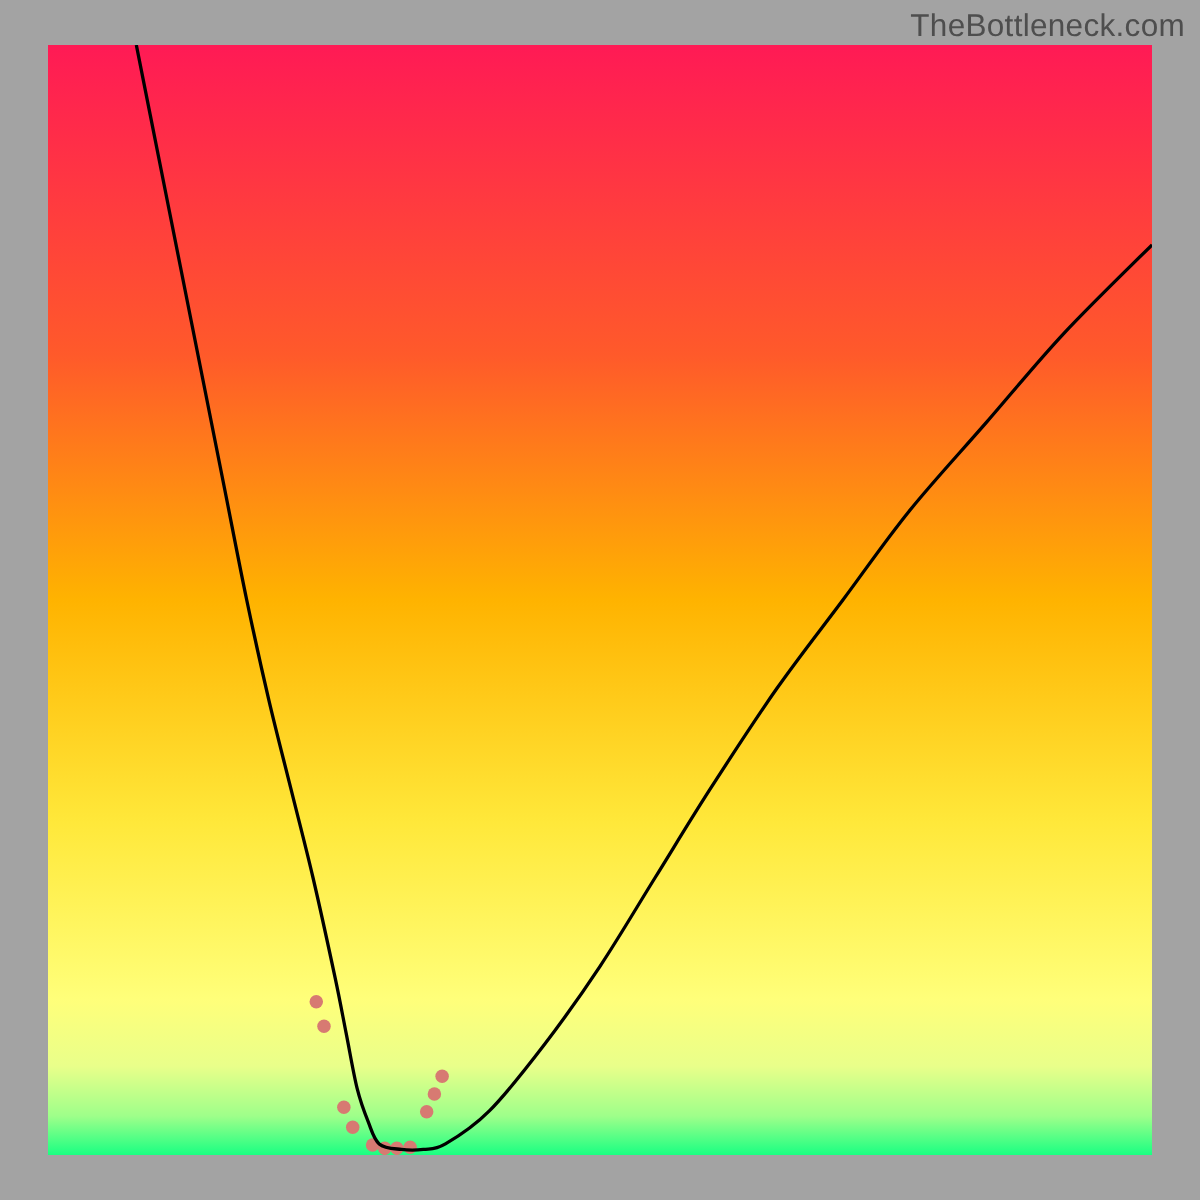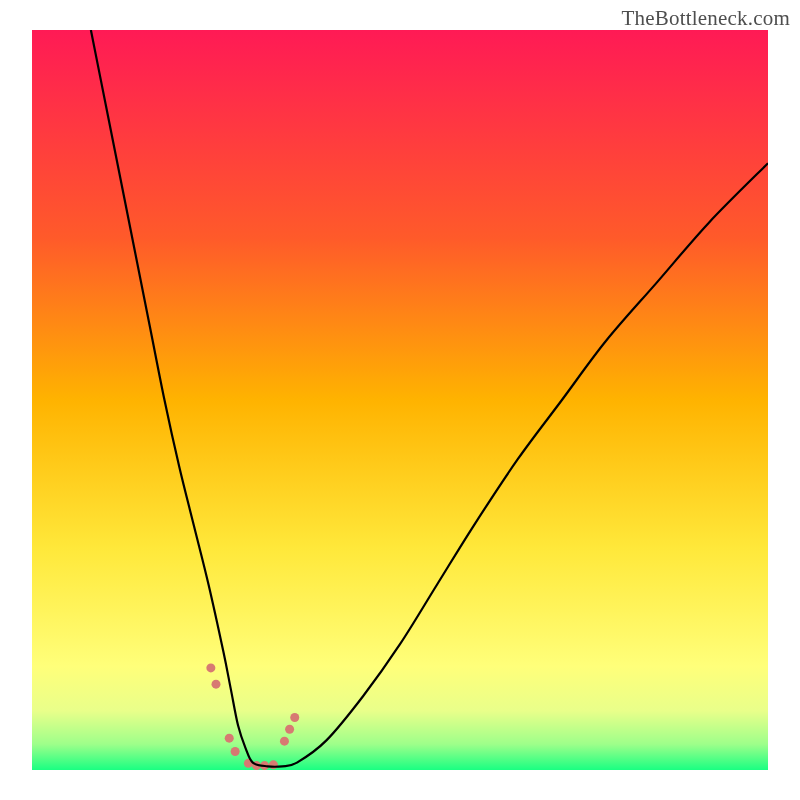--- a/index.html
+++ b/index.html
@@ -10,22 +10,21 @@
     background: #000;
     overflow: hidden;
     font-family: Arial, Helvetica, sans-serif;
   }
   .frame {
     position: absolute;
     left: 0;
     top: 0;
     width: 800px;
     height: 800px;
-    background: #ffffff;
-    font-family: Liberation Serif, serif;
+    background: #a3a3a3;
   }
   .plot-area {
     position: absolute;
     left: 32px;
     top: 30px;
     width: 736px;
     height: 740px;
     
     overflow: hidden;
   }

